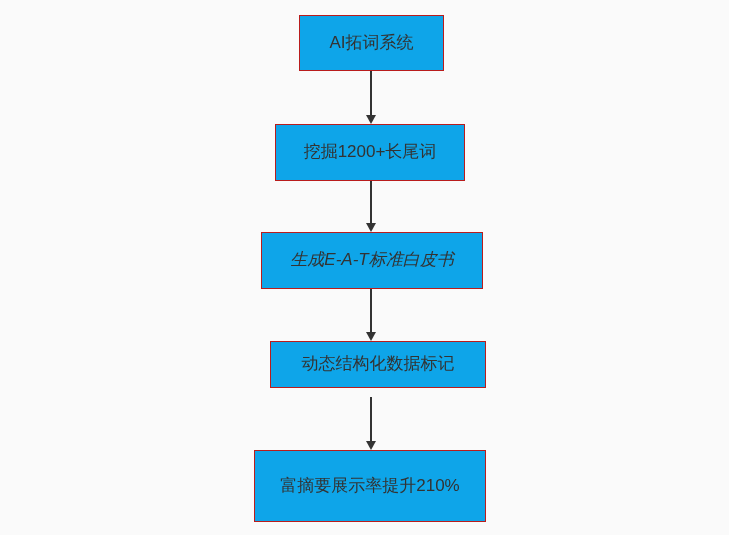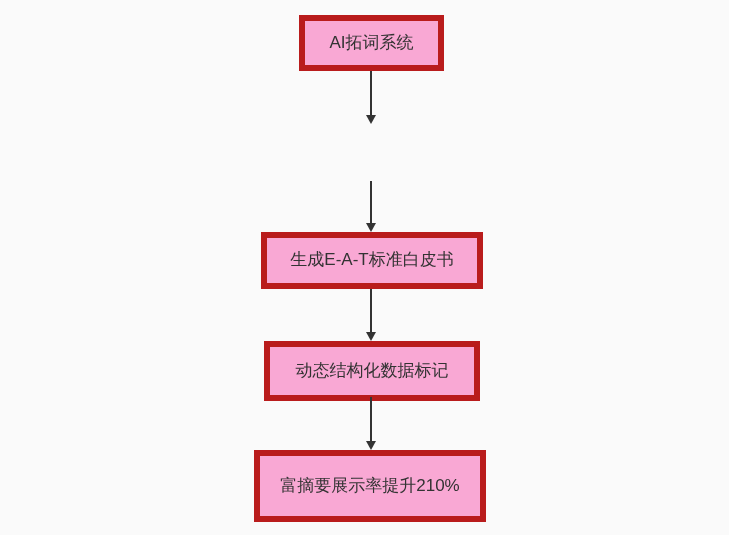--- a/index.html
+++ b/index.html
@@ -14,35 +14,35 @@
     overflow: hidden;
   }
   .stage {
     position: relative;
     width: 729px;
     height: 535px;
   }
   .node {
     position: absolute;
     box-sizing: border-box;
-    background: #f9a8d4;
-    border: 6px solid #b91c1c;
+    background: #0ea5e9;
+    border: 1px solid #b91c1c;
     color: #333333;
     font-size: 17px;
     line-height: 1.2;
     display: flex;
     align-items: center;
     justify-content: center;
     text-align: left;
     white-space: nowrap;
   }
   .n1 { left: 299px; top: 15px;  width: 145px; height: 56px; }
   .n2 { left: 275px; top: 124px; width: 190px; height: 57px; }
-  .n3 { left: 261px; top: 232px; width: 222px; height: 57px; }
-  .n4 { left: 264px; top: 341px; width: 216px; height: 60px; }
+  .n3 { left: 261px; top: 232px; width: 222px; height: 57px; font-style: italic; }
+  .n4 { left: 270px; top: 341px; width: 216px; height: 47px; }
   .n5 { left: 254px; top: 450px; width: 232px; height: 72px; }
 
   .shaft {
     position: absolute;
     left: 370px;
     width: 2px;
     background: #333333;
   }
   .s1 { top: 71px;  height: 45px; }
   .s2 { top: 181px; height: 43px; }
@@ -66,20 +66,21 @@
 </head>
 <body>
 
 <div class="stage">
 
   <div class="node n1">AI拓词系统</div>
 
   <div class="shaft s1"></div>
   <div class="head h1"></div>
 
+  <div class="node n2">挖掘1200+长尾词</div>
 
   <div class="shaft s2"></div>
   <div class="head h2"></div>
 
   <div class="node n3">生成E-A-T标准白皮书</div>
 
   <div class="shaft s3"></div>
   <div class="head h3"></div>
 
   <div class="node n4">动态结构化数据标记</div>

